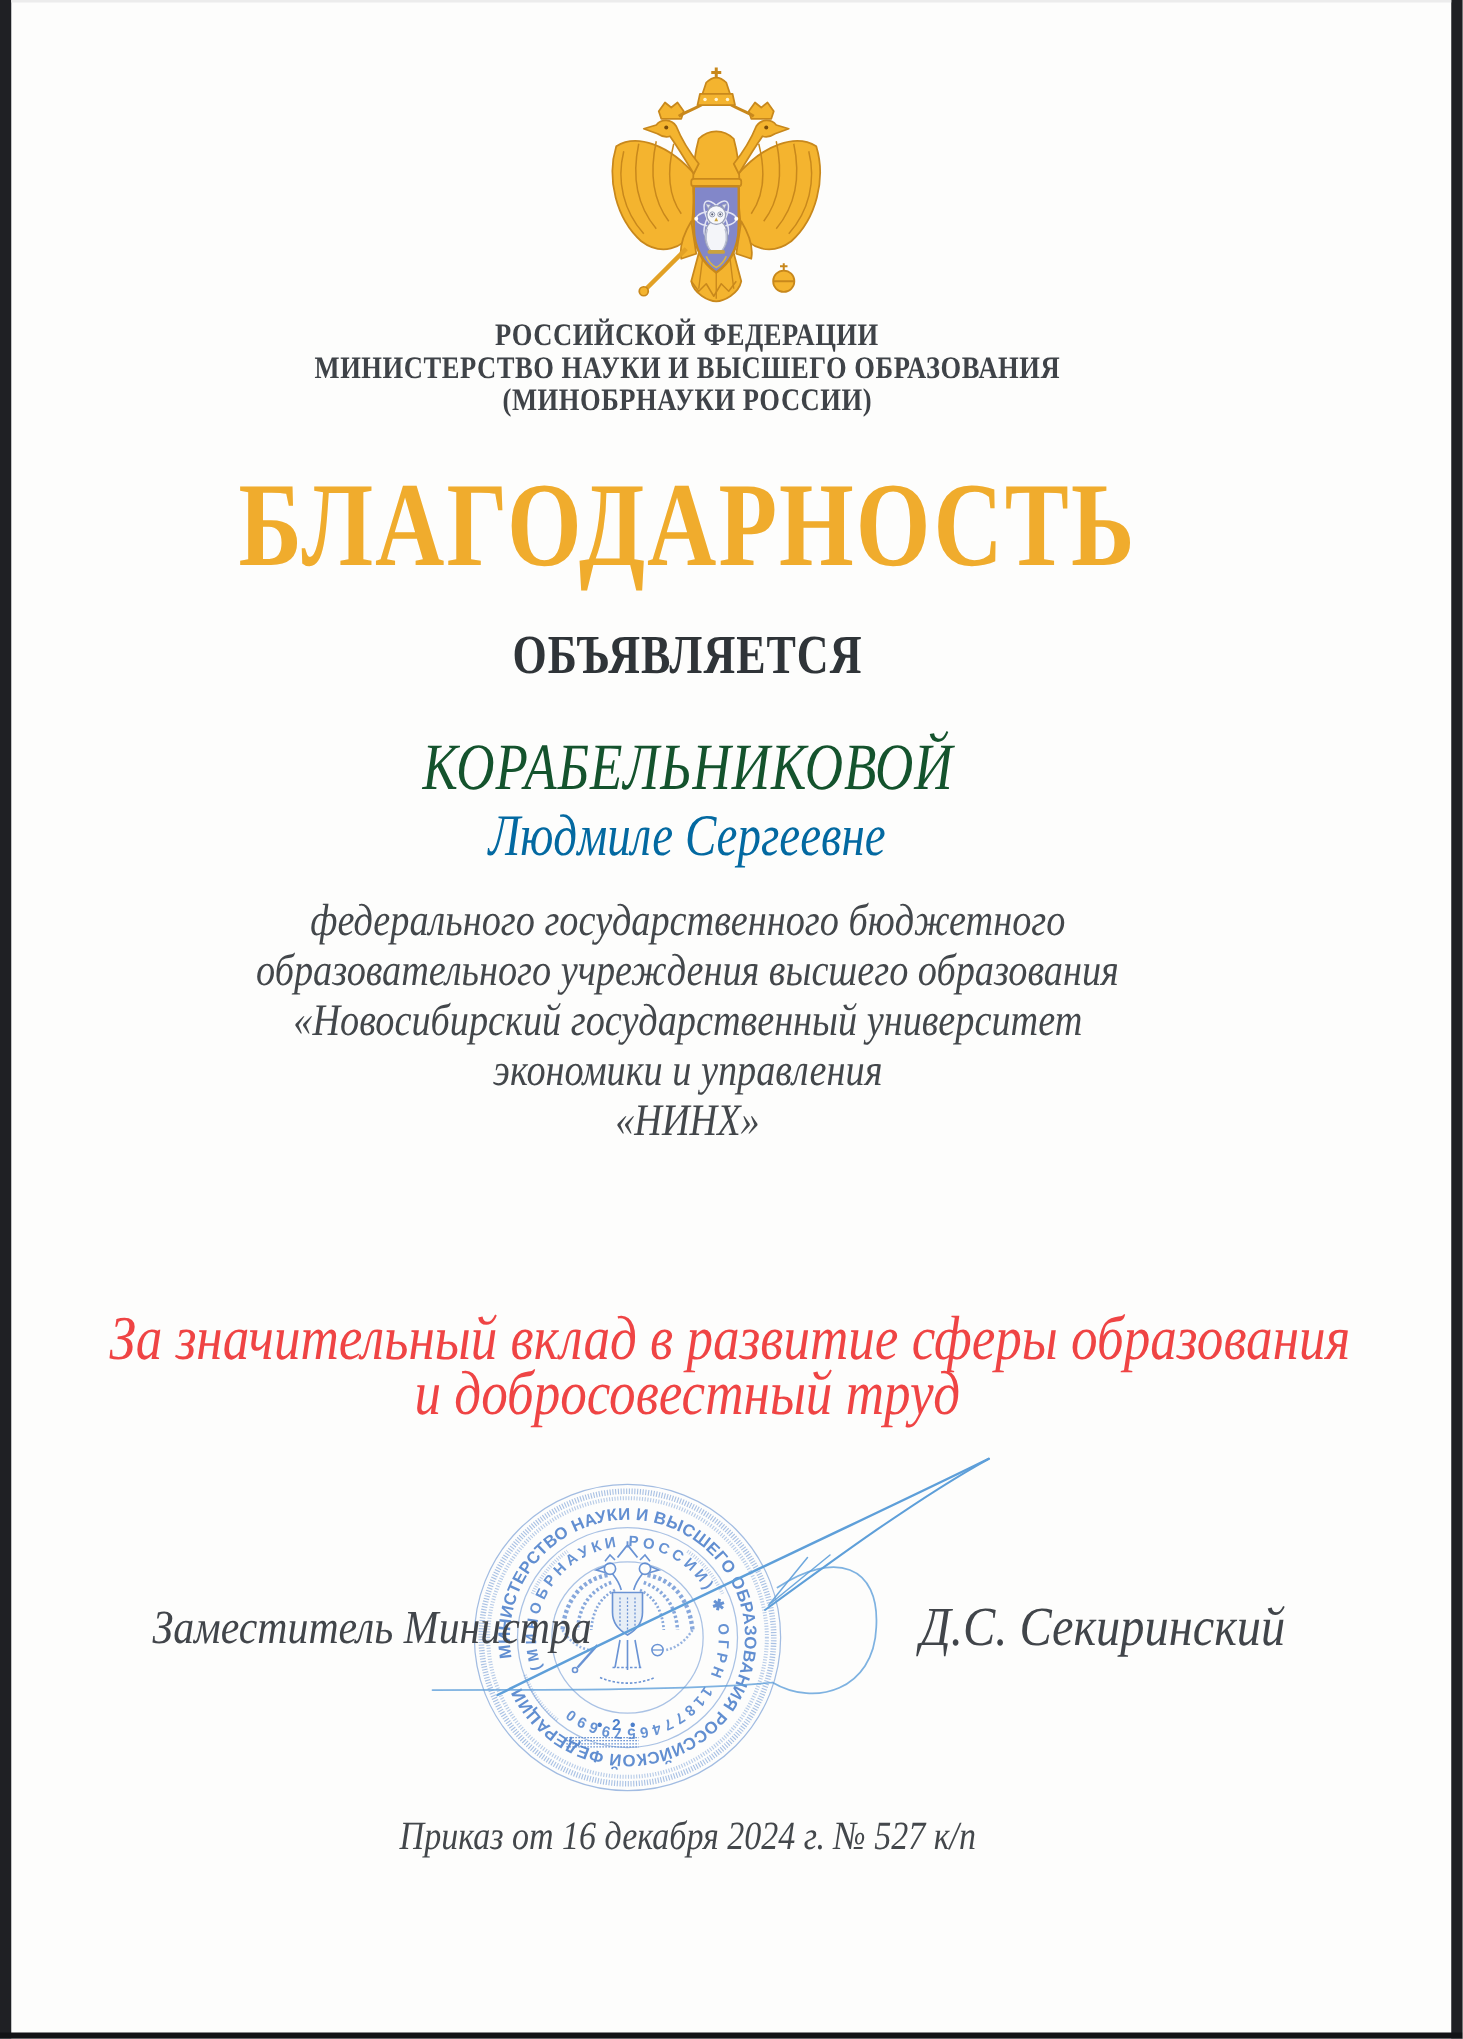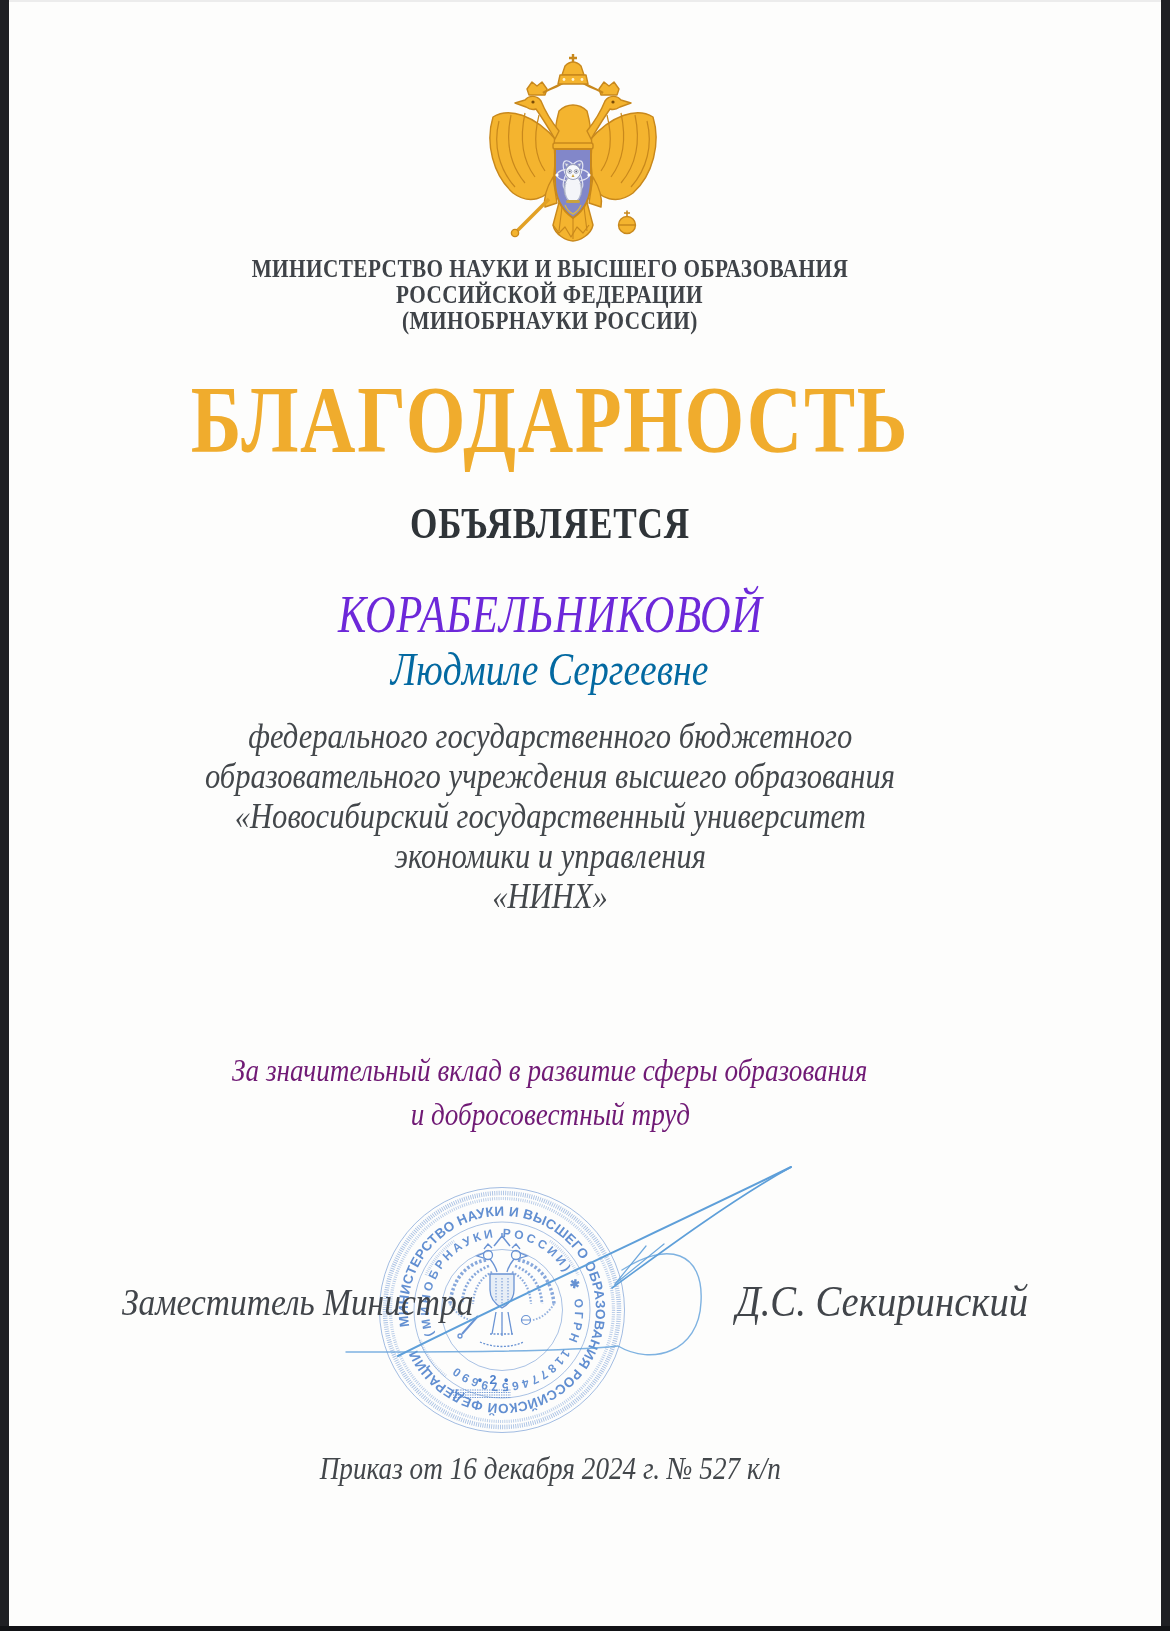--- a/index.html
+++ b/index.html
@@ -6,24 +6,24 @@
   #page{position:relative;width:1170px;height:1631px;background:#fdfdfc;overflow:hidden;
         font-family:"Liberation Serif", serif;}
   .edge{position:absolute;}
   .col{position:absolute;left:0;width:1100px;text-align:center;}
   .nx80{display:inline-block;transform:scaleX(.80);transform-origin:center top;white-space:nowrap;}
   .nx85{display:inline-block;transform:scaleX(.85);transform-origin:center top;white-space:nowrap;}
   .nxL{display:inline-block;transform:scaleX(.88);transform-origin:left top;white-space:nowrap;}
   .ministry{top:256px;font-weight:bold;font-size:25px;line-height:26px;color:#3F4348;letter-spacing:.5px;}
   .title{top:372px;font-weight:bold;font-size:96px;line-height:96px;color:#F0AC2D;letter-spacing:2px;}
   .subtitle{top:501px;font-weight:bold;font-size:44px;line-height:46px;color:#2F3438;letter-spacing:1px;text-align:center;}
-  .surname{top:586px;font-style:italic;font-size:53px;line-height:56px;color:#6d28d9;letter-spacing:1px;}
+  .surname{top:586px;font-style:italic;font-size:53px;line-height:56px;color:#14532d;letter-spacing:1px;}
   .rname{top:644px;font-style:italic;font-size:47px;line-height:50px;color:#0369a1;}
   .position{top:716px;font-style:italic;font-size:36px;line-height:40px;color:#43474B;}
-  .reason{top:1048px;font-style:italic;font-size:32px;line-height:44px;color:#701a75;}
+  .reason{top:1048px;font-style:italic;font-size:50px;line-height:44px;color:#ef4444;}
   .signer-title{position:absolute;left:122px;top:1280px;font-style:italic;font-size:38px;color:#41454A;z-index:3;}
   .signer-name{position:absolute;left:736px;top:1276px;font-style:italic;font-size:44px;color:#41454A;z-index:3;}
   .order{top:1450px;font-style:italic;font-size:32px;color:#43474B;text-align:center;}
   svg{position:absolute;}
   .txt-layer{z-index:2;}
 </style>
 </head>
 <body>
 
 <div id="page">
@@ -99,22 +99,22 @@
       <circle cx="86.8" cy="118.5" r=".9" fill="#555c74" stroke="none"></circle>
       <circle cx="93.2" cy="118.5" r=".9" fill="#555c74" stroke="none"></circle>
       <path d="M90 121 l-1.5 3 h3 Z" fill="#c9a23e" stroke="none"></path>
       <path d="M83 130 C81 136 82 142 85 147 M97 130 C99 136 98 142 95 147" fill="none" stroke="#b8bdd2" stroke-width="1"></path>
       <rect x="83" y="147" width="14" height="3" rx="1.5" fill="#caa23f" stroke="none"></rect>
       <path d="M82 152 C84 157 88 160 90 161 C92 160 96 157 98 152" fill="none" stroke="#d6b34c" stroke-width="1.4"></path>
     </g>
   </svg>
 
   <div class="col ministry txt-layer">
+    <div><span class="nx85">РОССИЙСКОЙ ФЕДЕРАЦИИ</span></div>
     <div><span class="nx85">МИНИСТЕРСТВО НАУКИ И ВЫСШЕГО ОБРАЗОВАНИЯ</span></div>
-    <div><span class="nx85">РОССИЙСКОЙ ФЕДЕРАЦИИ</span></div>
     <div><span class="nx85">(МИНОБРНАУКИ РОССИИ)</span></div>
   </div>
 
   <div class="col title txt-layer">
     <span class="nx80">БЛАГОДАРНОСТЬ</span>
   </div>
   <div class="col subtitle txt-layer">
     <span class="nx80">ОБЪЯВЛЯЕТСЯ</span>
   </div>
 

